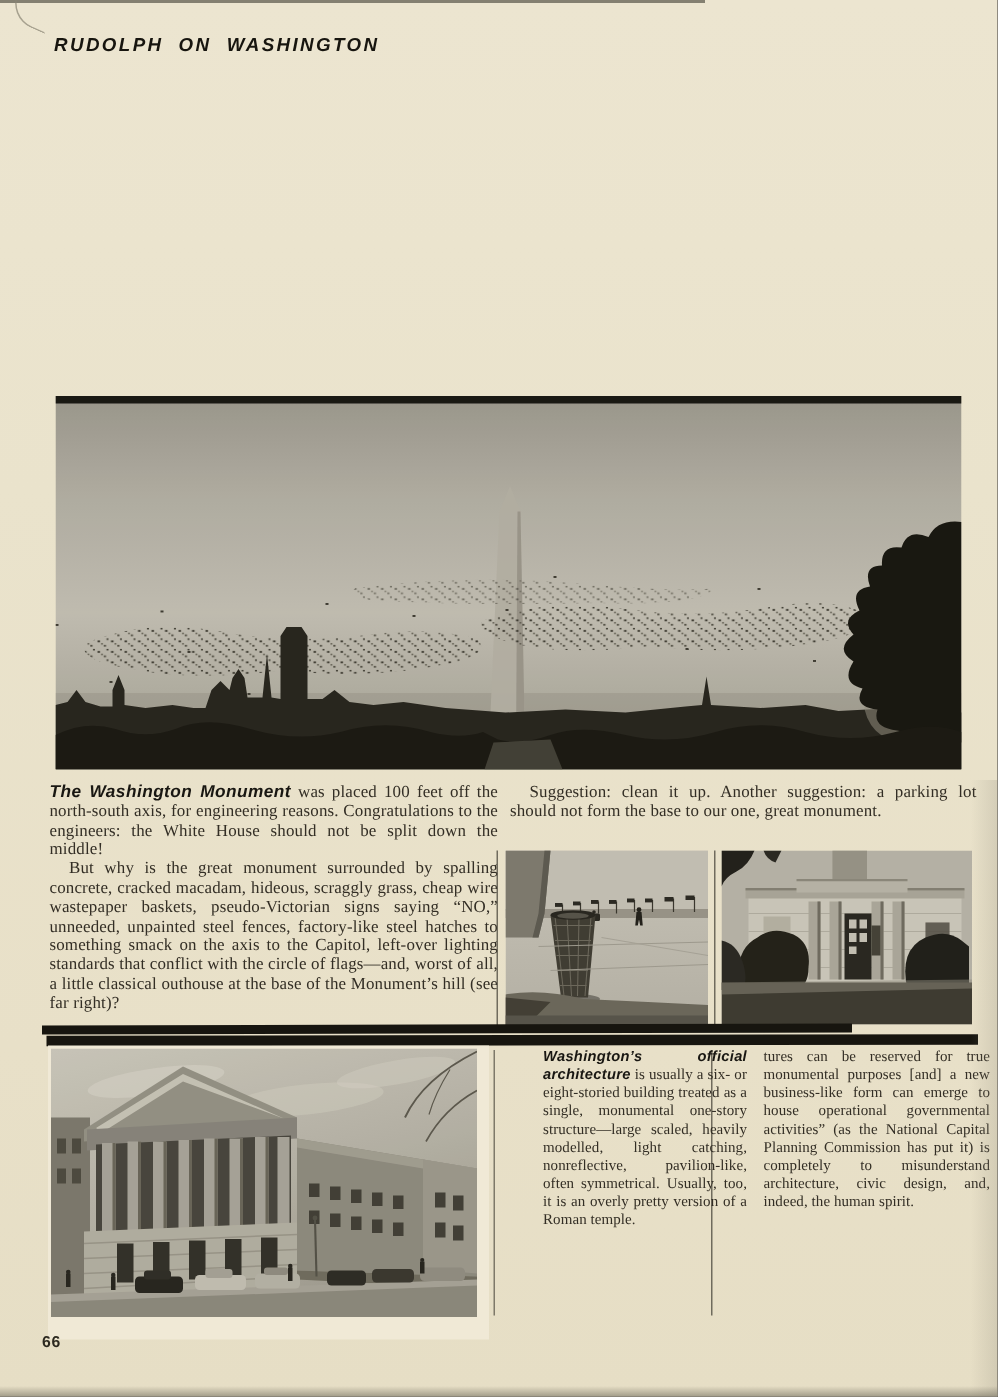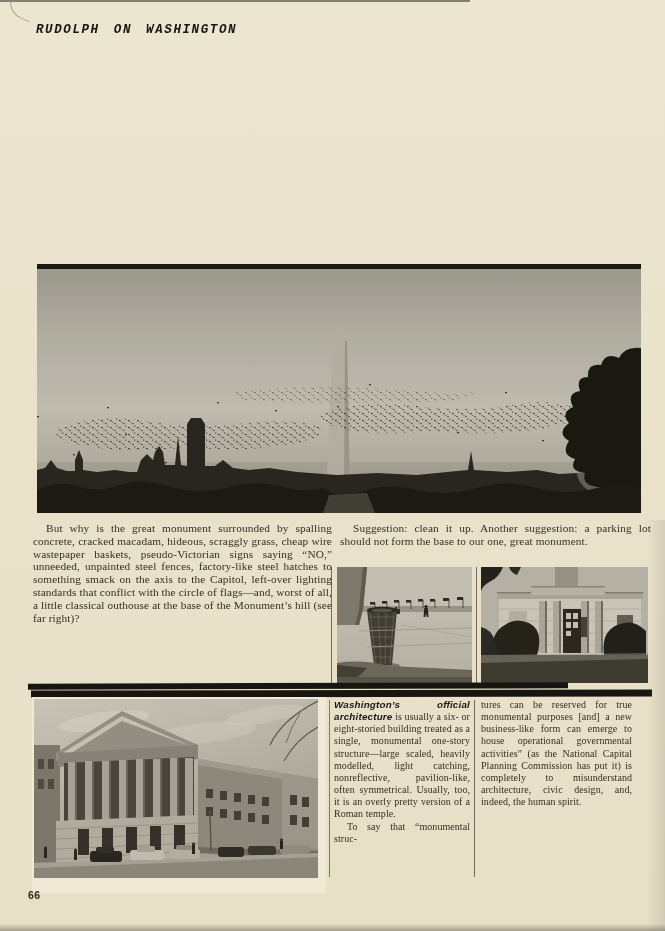--- a/index.html
+++ b/index.html
@@ -14,31 +14,31 @@
   .top-edge{position:absolute;left:0;top:0;width:470px;height:2px;background:#4d493d;opacity:.65;}
   .crease{position:absolute;left:8px;top:-6px;width:26px;height:22px;border:1px solid transparent;
     border-left:1px solid #8a8574;border-bottom:1px solid #8a8574;border-bottom-left-radius:18px;
     transform:rotate(24deg);opacity:.7;}
   .bottom-shadow{position:absolute;left:0;bottom:0;width:100%;height:7px;
     background:linear-gradient(180deg,rgba(110,105,90,0) 0%,rgba(96,92,78,.5) 100%);}
   .right-shade{position:absolute;right:0;top:520px;width:18px;height:411px;
     background:linear-gradient(270deg,rgba(150,145,128,.25),rgba(150,145,128,0));}
 
   .masthead{position:absolute;left:36px;top:23px;
-    font-family:Liberation Mono, monospace;font-weight:bold;font-style:italic;
+    font-family:Liberation Sans, sans-serif;font-weight:bold;font-style:italic;
     font-size:12.5px;letter-spacing:1.6px;word-spacing:5px;color:#17150f;}
 
   .photo{position:absolute;display:block;}
   .photo svg{display:block;}
 
   .col{position:absolute;text-align:justify;color:#332e25;}
   .col p{margin:0;}
   .col .indent{text-indent:13px;}
   .body-lg{font-size:11.3px;line-height:12.8px;letter-spacing:.1px;}
-  .body-sm{font-size:10px;line-height:12.15px;letter-spacing:.05px;}
+  .body-sm{font-size:10px;line-height:12.15px;letter-spacing:.05px;margin-left:28px;}
   .lead{font-family:"Liberation Sans",sans-serif;font-weight:bold;font-style:italic;color:#191712;}
   .body-lg .lead{font-size:11.5px;letter-spacing:.3px;}
   .body-sm .lead{font-size:9.8px;letter-spacing:.2px;}
 
   .vrule{position:absolute;width:1px;background:#514d42;}
   .bar{position:absolute;background:#17150f;}
   .photo-margin{position:absolute;background:#f0e9d6;}
 
   .folio{position:absolute;left:28px;top:889px;font-family:"Liberation Sans",sans-serif;
     font-weight:bold;font-size:10.5px;color:#2c2920;letter-spacing:.5px;text-align:center;}
@@ -111,20 +111,21 @@
                Q220,215 250,224 Q270,229 285,224 L295,229 Q310,233 330,226 Q350,219 380,226
                Q410,233 440,224 Q470,215 500,224 Q530,232 560,224 Q585,217 604,224 L604,249 Z" fill="#17150e"></path>
       <polygon points="292,231 330,229 338,249 286,249" fill="#4e4b40" opacity="0.75"></polygon>
 
       <rect x="0" y="0" width="604" height="5" fill="#15130e"></rect>
       <rect x="0" y="0" width="604" height="249" fill="#8f8a7c" opacity="0.05"></rect>
     </svg>
   </div>
 
   <div class="col body-lg" style="left:33px;top:522px;width:299px;">
+    <p><span class="lead">The Washington Monument</span><span> was placed 100 feet off the north-south axis, for engineering reasons. Congratulations to the engineers: the White House should not be split down the middle!</span></p>
     <p class="indent">But why is the great monument surrounded by spalling concrete, cracked macadam, hideous, scraggly grass, cheap wire wastepaper baskets, pseudo-Victorian signs saying “NO,” unneeded, unpainted steel fences, factory-like steel hatches to something smack on the axis to the Capitol, left-over lighting standards that conflict with the circle of flags—and, worst of all, a little classical outhouse at the base of the Monument’s hill (see far right)?</p>
   </div>
 
   <div class="col body-lg" style="left:340px;top:522px;width:311px;">
     <p class="indent">Suggestion: clean it up. Another suggestion: a parking lot should not form the base to our one, great monument.</p>
   </div>
 
   <div class="vrule" style="left:331px;top:567px;height:117px;opacity:.8;"></div>
   <div class="vrule" style="left:476px;top:567px;height:117px;opacity:.8;"></div>
 
@@ -379,21 +380,20 @@
       </g>
       <rect x="0" y="0" width="284" height="179" fill="#8f8a7c" opacity="0.05"></rect>
     </svg>
   </div>
 
   <div class="vrule" style="left:329px;top:700px;height:177px;opacity:.7;"></div>
   <div class="vrule" style="left:474px;top:700px;height:177px;opacity:.8;"></div>
 
   <div class="col body-sm" style="left:334px;top:699px;width:136px;">
     <p><span class="lead">Washington’s official architecture</span><span> is usually a six- or eight-storied building treated as a single, monumental one-story structure—large scaled, heavily modelled, light catching, nonreflective, pavilion-like, often symmetrical. Usually, too, it is an overly pretty version of a Roman temple.</span></p>
-    <p class="indent">To say that “monumental struc-</p>
   </div>
 
   <div class="col body-sm" style="left:481px;top:699px;width:151px;">
     <p>tures can be reserved for true monumental purposes [and] a new business-like form can emerge to house operational governmental activities” (as the National Capital Planning Commission has put it) is completely to misunderstand architecture, civic design, and, indeed, the human spirit.</p>
   </div>
 
   <div class="folio">66</div>
 
   <div class="right-shade"></div>
   <div class="bottom-shadow"></div>

